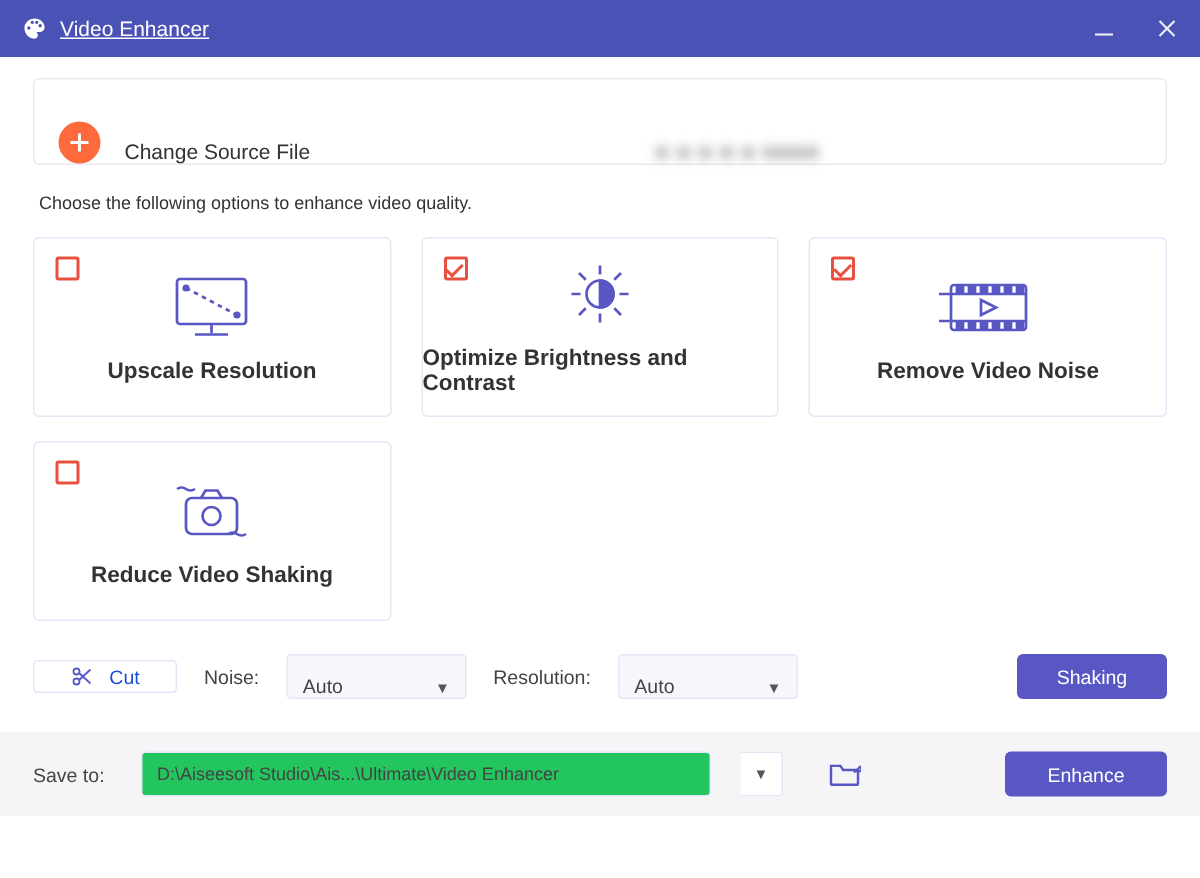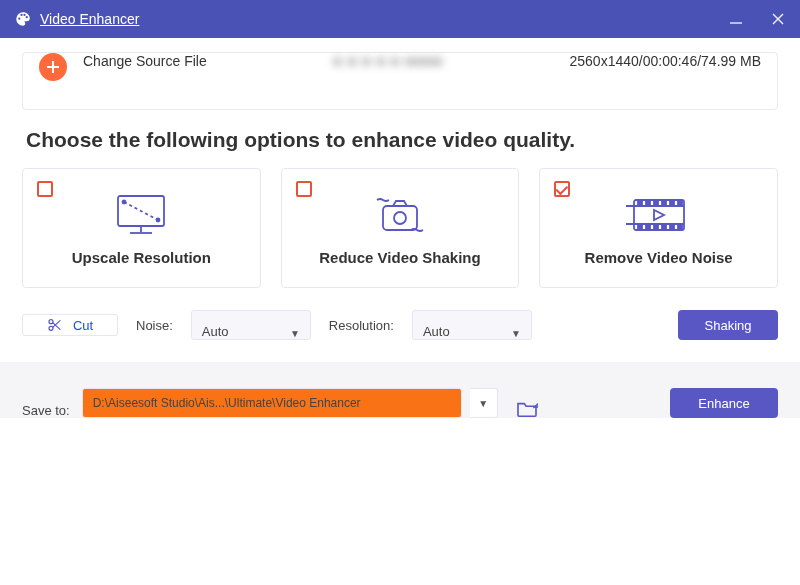--- a/index.html
+++ b/index.html
@@ -9,32 +9,32 @@
     display: flex; align-items: center; padding: 0 14px;
     justify-content: space-between;
   }
   .titlebar-left { display: flex; align-items: center; gap: 8px; font-size: 14px; text-decoration: underline; }
   .palette-icon { width: 18px; height: 18px; }
   .titlebar-right { display: flex; align-items: center; gap: 26px; }
   .win-btn { color: #fff; cursor: pointer; opacity: .9; }
   .content { padding: 14px 22px 0 22px; }
   .source-row {
     height: 58px; border: 1px solid #e9e9ee; border-radius: 4px;
-    display: flex; align-items: flex-start; padding: 0 16px; gap: 16px;
+    display: flex; align-items: flex-end; padding: 0 16px; gap: 16px;
     font-size: 14px; color: #333;
   }
   .plus-btn {
     width: 28px; height: 28px; border-radius: 50%; background: #ff6a3d;
     display: flex; align-items: center; justify-content: center; color: #fff;
     font-size: 18px; font-weight: bold;
   }
   .source-label { font-size: 14px; color: #333; }
   .blurred { filter: blur(4px); color: #999; flex: 1; text-align: center; letter-spacing: 1px; }
   .source-meta { color: #333; font-size: 14px; }
-  .instruction { margin: 18px 4px 16px 4px; font-size: 21px; color: #333; font-weight: bold; }
+  .instruction { margin: 18px 4px 16px 4px; font-size: 12px; color: #333; }
   .grid { display: grid; grid-template-columns: 1fr 1fr 1fr; gap: 16px 20px; }
   .card {
     border: 1px solid #e7e6f6; border-radius: 4px; height: 120px;
     display: flex; flex-direction: column; align-items: center; justify-content: center;
     position: relative; cursor: pointer;
   }
   .chk {
     position: absolute; top: 12px; left: 14px;
     width: 16px; height: 16px; border: 2px solid #e9513f; border-radius: 2px;
     display: flex; align-items: center; justify-content: center;
@@ -61,25 +61,25 @@
   }
   .caret { color: #555; font-size: 10px; }
   .primary-btn {
     height: 30px; min-width: 100px; background: #5857c4; color: #fff;
     border-radius: 4px; display: flex; align-items: center; justify-content: center;
     font-size: 13px; cursor: pointer; border: none;
   }
   .spacer { flex: 1; }
   .footer {
     margin-top: 22px; background: #f5f5f8; height: 56px;
-    display: flex; align-items: flex-end; padding: 0 22px; gap: 12px; font-size: 13px;
+    display: flex; align-items: center; padding: 0 22px; gap: 24px; font-size: 13px;
   }
   .path-select {
     height: 30px; flex: 0 0 380px; border: 1px solid #e6e5f6; border-radius: 3px;
-    background: #f97316; display: flex; align-items: center; padding: 0 10px; color: #444;
+    background: #22c55e; display: flex; align-items: center; padding: 0 10px; color: #444;
     font-size: 12px; overflow: hidden; white-space: nowrap;
   }
   .path-caret { width: 28px; height: 30px; border: 1px solid #e6e5f6; border-left: none; border-radius: 0 3px 3px 0;
     display: flex; align-items: center; justify-content: center; margin-left: -4px; background:#fff; cursor:pointer; }
   .folder-btn { color: #5857c4; cursor: pointer; margin-left: 6px; }
   svg { display: block; }
 </style>
 </head>
 <body>
 
@@ -111,21 +111,20 @@
 
   <div class="source-row">
     <div class="plus-btn">
       <svg width="14" height="14" viewBox="0 0 14 14">
           <line x1="7" y1="1" x2="7" y2="13" stroke="#fff" stroke-width="2"></line>
           <line x1="1" y1="7" x2="13" y2="7" stroke="#fff" stroke-width="2"></line>
         </svg>
     </div>
     <span class="source-label">Change Source File</span>
     <span class="blurred">■ ■ ■ ■ ■   ■■■■</span>
-    <span class="source-meta">2560x1440/00:00:46/74.99 MB</span>
   </div>
 
   <div class="instruction">Choose the following options to enhance video quality.</div>
 
   <div class="grid">
 
     <div class="card">
       <div class="chk"></div>
       <div class="card-icon">
         <svg width="58" height="46" viewBox="0 0 58 46" fill="none" stroke="#5857c4" stroke-width="1.8">
@@ -133,33 +132,37 @@
           <line x1="12" y1="10" x2="46" y2="28" stroke-dasharray="3 3"></line>
           <circle cx="12" cy="10" r="1.5" fill="#5857c4"></circle>
           <circle cx="46" cy="28" r="1.5" fill="#5857c4"></circle>
           <line x1="29" y1="34" x2="29" y2="40"></line>
           <line x1="18" y1="41" x2="40" y2="41"></line>
         </svg>
       </div>
       <div class="card-title">Upscale Resolution</div>
     </div>
 
-
-    <div class="card">
-      <div class="chk"></div>
-      <div class="card-icon">
-        <svg width="66" height="46" viewBox="0 0 66 46" fill="none" stroke="#5857c4" stroke-width="1.8">
-          <path d="M10 8 q3 -2 6 0 q3 2 6 0"></path>
-          <path d="M44 38 q3 -2 6 0 q3 2 6 0"></path>
-          <rect x="16" y="14" width="34" height="24" rx="4"></rect>
-          <path d="M26 14 l3 -5 h8 l3 5"></path>
-          <circle cx="33" cy="26" r="6"></circle>
-        </svg>
-      </div>
-      <div class="card-title">Reduce Video Shaking</div>
+    <div class="card">
+      <div class="chk checked"></div>
+      <div class="card-icon">
+        <svg width="58" height="46" viewBox="0 0 58 46" fill="none" stroke="#5857c4" stroke-width="1.8">
+          <circle cx="29" cy="23" r="9"></circle>
+          <path d="M29 14 a9 9 0 0 1 0 18 z" fill="#5857c4"></path>
+          <line x1="29" y1="4" x2="29" y2="10"></line>
+          <line x1="29" y1="36" x2="29" y2="42"></line>
+          <line x1="10" y1="23" x2="16" y2="23"></line>
+          <line x1="42" y1="23" x2="48" y2="23"></line>
+          <line x1="15" y1="9" x2="19.5" y2="13.5"></line>
+          <line x1="38.5" y1="32.5" x2="43" y2="37"></line>
+          <line x1="43" y1="9" x2="38.5" y2="13.5"></line>
+          <line x1="19.5" y1="32.5" x2="15" y2="37"></line>
+        </svg>
+      </div>
+      <div class="card-title">Optimize Brightness and Contrast</div>
     </div>
 
     <div class="card">
       <div class="chk checked"></div>
       <div class="card-icon">
         <svg width="66" height="46" viewBox="0 0 66 46" fill="none" stroke="#5857c4" stroke-width="1.8">
           <rect x="8" y="8" width="50" height="30" rx="2"></rect>
           <line x="8" y1="14" x2="58" y2="14"></line>
           <line x="8" y1="32" x2="58" y2="32"></line>
           <rect x="12" y="9.5" width="4" height="3" fill="#5857c4"></rect>
@@ -173,20 +176,34 @@
             <rect x="28" y="33.5" width="4" height="3" fill="#5857c4"></rect>
             <rect x="36" y="33.5" width="4" height="3" fill="#5857c4"></rect>
             <rect x="44" y="33.5" width="4" height="3" fill="#5857c4"></rect>
             <rect x="52" y="33.5" width="4" height="3" fill="#5857c4"></rect>
           <polygon points="28,18 28,28 38,23" fill="none"></polygon>
         </svg>
       </div>
       <div class="card-title">Remove Video Noise</div>
     </div>
 
+    <div class="card">
+      <div class="chk"></div>
+      <div class="card-icon">
+        <svg width="66" height="46" viewBox="0 0 66 46" fill="none" stroke="#5857c4" stroke-width="1.8">
+          <path d="M10 8 q3 -2 6 0 q3 2 6 0"></path>
+          <path d="M44 38 q3 -2 6 0 q3 2 6 0"></path>
+          <rect x="16" y="14" width="34" height="24" rx="4"></rect>
+          <path d="M26 14 l3 -5 h8 l3 5"></path>
+          <circle cx="33" cy="26" r="6"></circle>
+        </svg>
+      </div>
+      <div class="card-title">Reduce Video Shaking</div>
+    </div>
+
   </div>
 
   <div class="controls-row">
     <div class="cut-btn">
       <span>
         <svg width="16" height="16" viewBox="0 0 24 24" fill="none" stroke="#5857c4" stroke-width="1.8">
             <circle cx="6" cy="7" r="3"></circle>
             <circle cx="6" cy="17" r="3"></circle>
             <line x1="8.5" y1="8.5" x2="20" y2="19"></line>
             <line x1="8.5" y1="15.5" x2="20" y2="5"></line>

